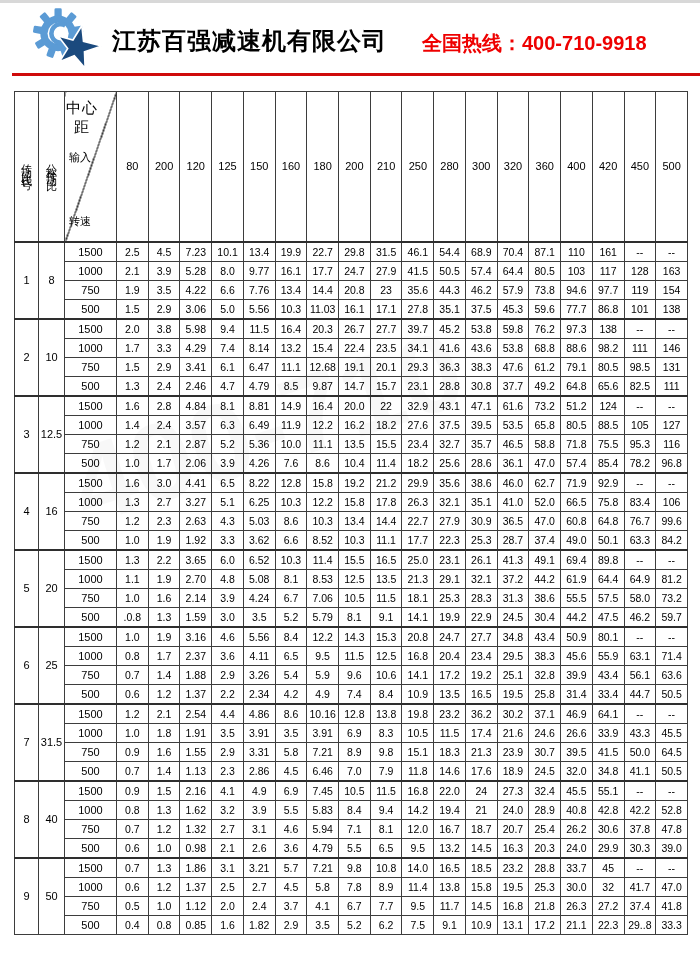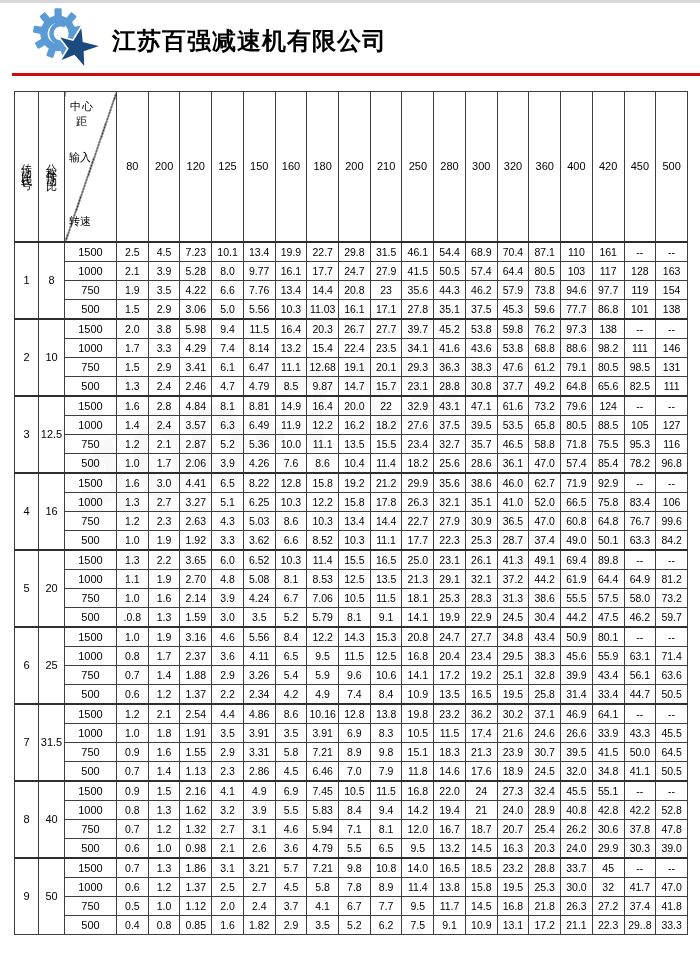--- a/index.html
+++ b/index.html
@@ -50,21 +50,21 @@
   .vtext {
     display: inline-block;
     writing-mode: vertical-lr; text-orientation: upright;
     letter-spacing: 4px; font-size: 11px; line-height: 14px;
   }
   th.corner { position: relative;
     background: linear-gradient(to bottom right,
       transparent calc(50% - 0.7px), #3d3d3d calc(50% - 0.7px),
       #3d3d3d calc(50% + 0.7px), transparent calc(50% + 0.7px));
   }
-  .c-top { position: absolute; top: 7px; right: 17px; font-size: 11px; letter-spacing: 1px; }
+  .c-top { position: absolute; top: 7px; right: 17px; font-size: 15px; letter-spacing: 1px; }
   .c-bot { position: absolute; bottom: 9px; left: 4px; font-size: 11px; line-height: 1.8; text-align: center; }
   .c-bot span { display: block; margin-top: 44px; }
 </style>
 </head>
 <body>
 
 <div class="topbar">
   <svg class="logo" viewBox="0 0 110 100" aria-hidden="true">
     <g id="gear" fill="#5b9bd5">
       <g id="teeth">
@@ -78,20 +78,21 @@
           <rect x="34.5" y="2" width="11" height="14" rx="2" transform="rotate(280 40 40)"></rect>
           <rect x="34.5" y="2" width="11" height="14" rx="2" transform="rotate(320 40 40)"></rect>
         </g>
       <circle cx="40" cy="40" r="27"></circle>
       <circle cx="40" cy="40" r="16" fill="#ffffff"></circle>
       <path d="M 51 28 A 14 14 0 1 0 51 52" fill="none" stroke="#5b9bd5" stroke-width="7"></path>
     </g>
     <polygon points="76,28 78.5,52 106,59 80,68 81,93 64.5,74 42,83 54.5,63 40,44 62.5,50" fill="#1b4a7e" stroke="#ffffff" stroke-width="2.5"></polygon>
   </svg>
   <div class="company-name">江苏百强减速机有限公司</div>
+  <div class="hotline">全国热线：400-710-9918</div>
   <div class="red-line"></div>
 </div>
 
 <div class="watermark">400-710</div>
 
 <table class="spec">
   <colgroup>
     <col style="width:24px">
       <col style="width:26px">
       <col style="width:52px">
@@ -311,21 +312,21 @@
         <td>8.81</td>
         <td>14.9</td>
         <td>16.4</td>
         <td>20.0</td>
         <td>22</td>
         <td>32.9</td>
         <td>43.1</td>
         <td>47.1</td>
         <td>61.6</td>
         <td>73.2</td>
-        <td>79.6</td>
+        <td>51.2</td>
         <td>124</td>
         <td>--</td>
         <td>--</td>
       </tr>
       <tr>
         <td class="speed">1000</td>
         <td>1.4</td>
         <td>2.4</td>
         <td>3.57</td>
         <td>6.3</td>

